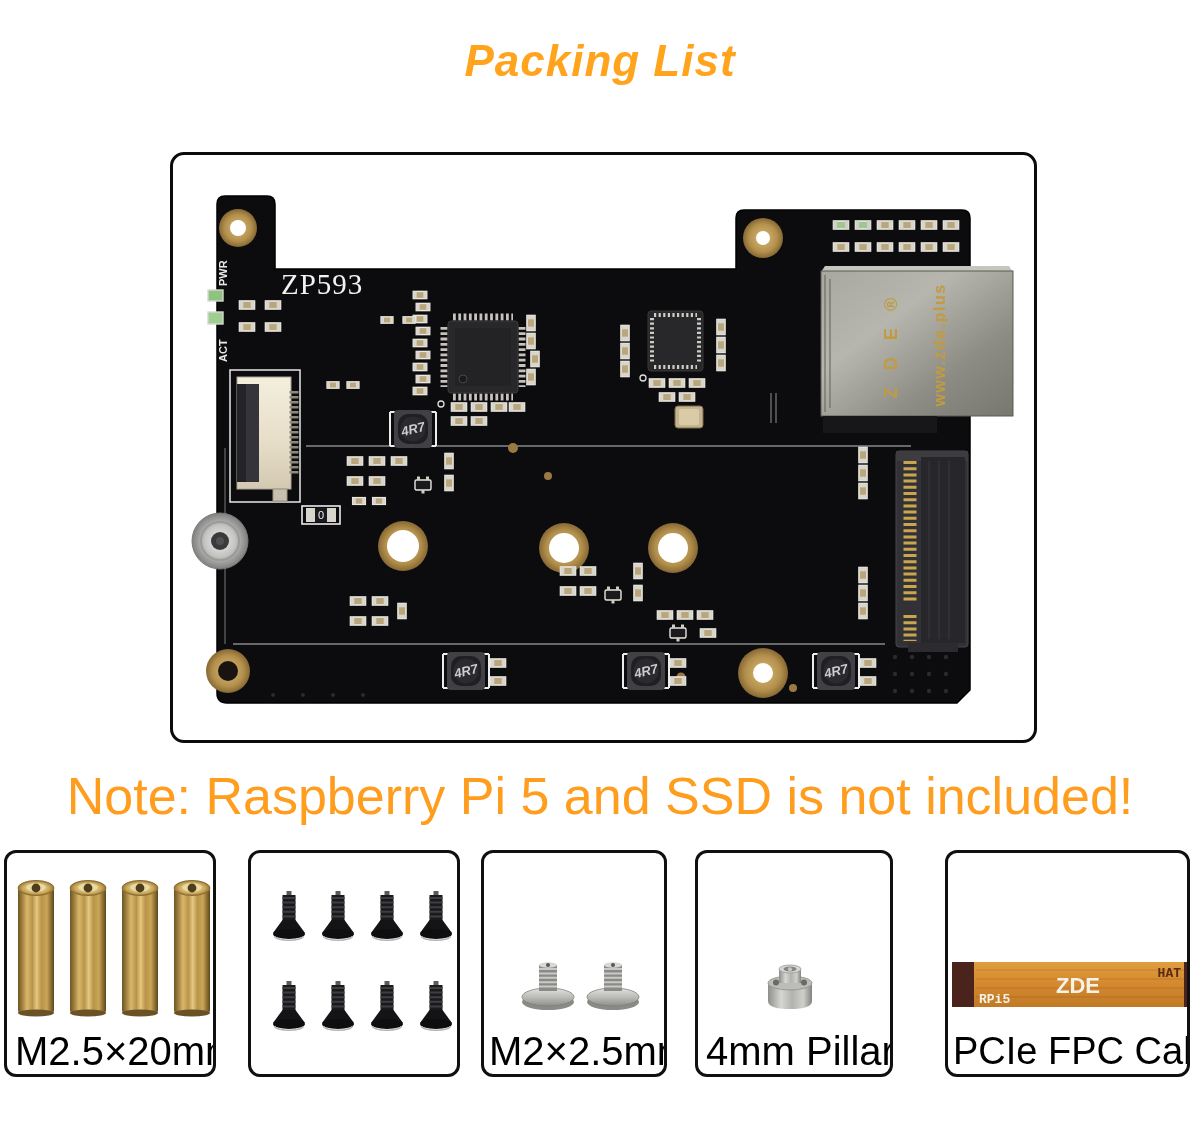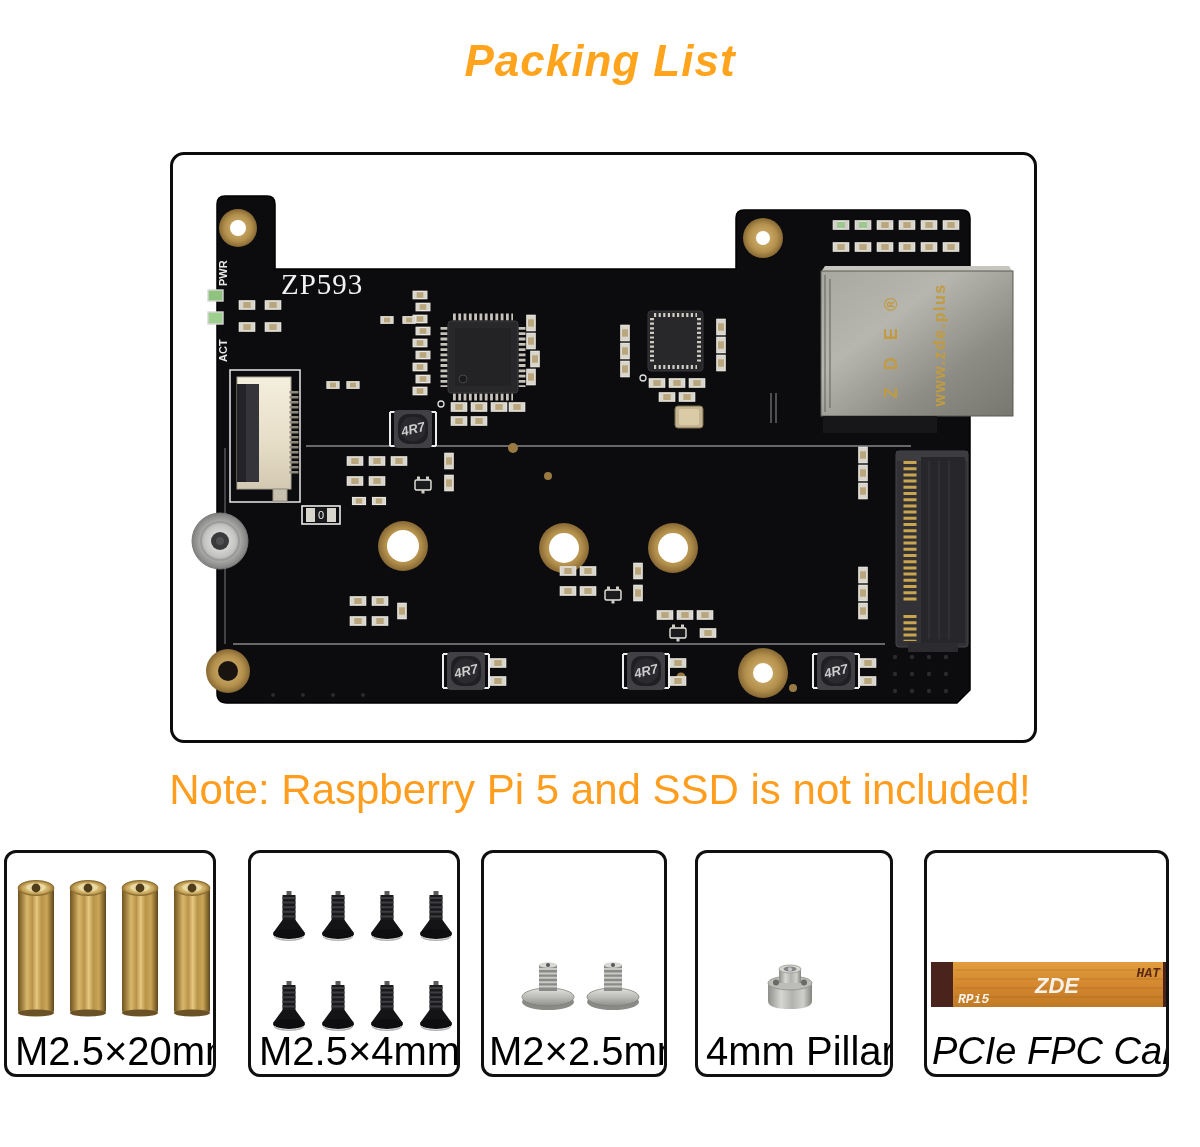--- a/index.html
+++ b/index.html
@@ -6,21 +6,21 @@
   .canvas{position:relative;width:1200px;height:1147px;background:#ffffff;
           font-family:"Liberation Sans",sans-serif;overflow:hidden;}
   .title{position:absolute;top:36px;left:0;width:1200px;text-align:center;
          font-size:44px;font-weight:bold;font-style:italic;color:#FFA41C;
          letter-spacing:1px;}
   .photo-frame{position:absolute;left:170px;top:152px;width:867px;height:591px;
          border:3px solid #0b0b0b;border-radius:14px;background:#ffffff;
          box-sizing:border-box;overflow:hidden;}
   .photo-frame svg{position:absolute;left:0;top:0;}
   .note{position:absolute;top:766px;left:0;width:1200px;text-align:center;
-        font-size:42px;color:#FF9D1E;}
+        font-size:52px;color:#FF9D1E;}
   .pack-box{position:absolute;top:850px;height:227px;border:3px solid #101010;
         border-radius:12px;background:#fff;box-sizing:border-box;overflow:hidden;}
   .pack-box svg{position:absolute;left:0;top:0;}
   .pack-label{position:absolute;bottom:2px;left:8px;right:2px;font-size:40px;
         color:#000;white-space:nowrap;line-height:1.05;}
   #box3 .pack-label{left:5px;}
   #box5 .pack-label{font-size:38px;left:5px;}
 </style>
 </head>
 <body>
@@ -356,21 +356,20 @@
       </defs>
       <use href="#bscrew" transform="translate(38,75)"></use>
         <use href="#bscrew" transform="translate(87,75)"></use>
       <use href="#bscrew" transform="translate(136,75)"></use>
         <use href="#bscrew" transform="translate(185,75)"></use>
       <use href="#bscrew" transform="translate(38,165)"></use>
         <use href="#bscrew" transform="translate(87,165)"></use>
       <use href="#bscrew" transform="translate(136,165)"></use>
         <use href="#bscrew" transform="translate(185,165)"></use>
     </svg>
-    <div class="pack-label">M2.5×4mm</div>
   </div>
 
   <div id="box3" class="pack-box" style="left:481px;width:186px;">
     <svg width="180" height="221" viewBox="0 0 180 221">
       <defs>
         <linearGradient id="silverHead" x1="0" y1="0" x2="0" y2="1">
           <stop offset="0" stop-color="#e2e2de"></stop>
             <stop offset="0.5" stop-color="#bcbcb8"></stop>
           <stop offset="1" stop-color="#8e8e8a"></stop>
         </linearGradient>
@@ -407,21 +406,21 @@
         <circle cx="14" cy="-2.5" r="3" fill="#6a6a66"></circle>
         <rect x="-11" y="-16" width="22" height="14" fill="url(#silverV)"></rect>
         <ellipse cx="0" cy="-16" rx="11" ry="4" fill="#d6d6d2" stroke="#9a9a96" stroke-width="0.8"></ellipse>
         <ellipse cx="0" cy="-16" rx="6.5" ry="2.6" fill="#86868a"></ellipse>
         <circle cx="0" cy="-15.7" r="2" fill="#c8c8c4"></circle>
       </g>
     </svg>
     <div class="pack-label">4mm Pillars</div>
   </div>
 
-  <div id="box5" class="pack-box" style="left:924px;width:245px;font-style:italic;">
+  <div id="box5" class="pack-box" style="left:945px;width:245px;">
     <svg width="262" height="221" viewBox="0 0 262 221">
       <defs>
         <linearGradient id="fpcGrad" x1="0" y1="0" x2="0" y2="1">
           <stop offset="0" stop-color="#e09d3e"></stop>
             <stop offset="0.5" stop-color="#d4882f"></stop>
           <stop offset="1" stop-color="#c07a25"></stop>
         </linearGradient>
       </defs>
       <g>
         <rect x="4" y="109" width="254" height="45" fill="url(#fpcGrad)"></rect>

